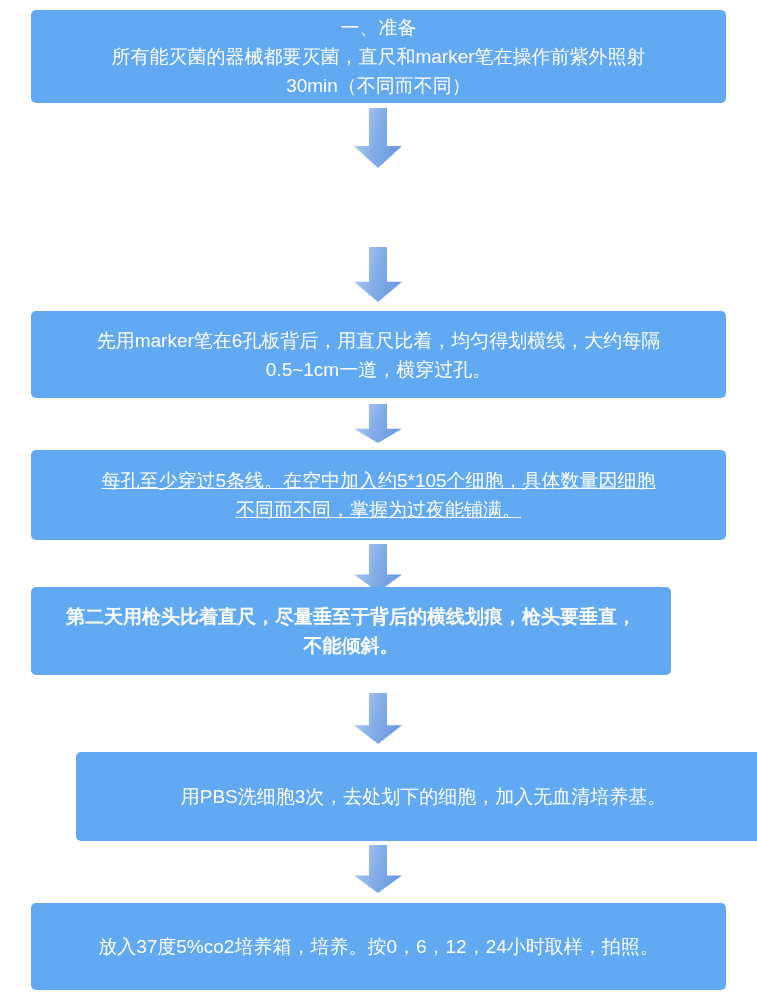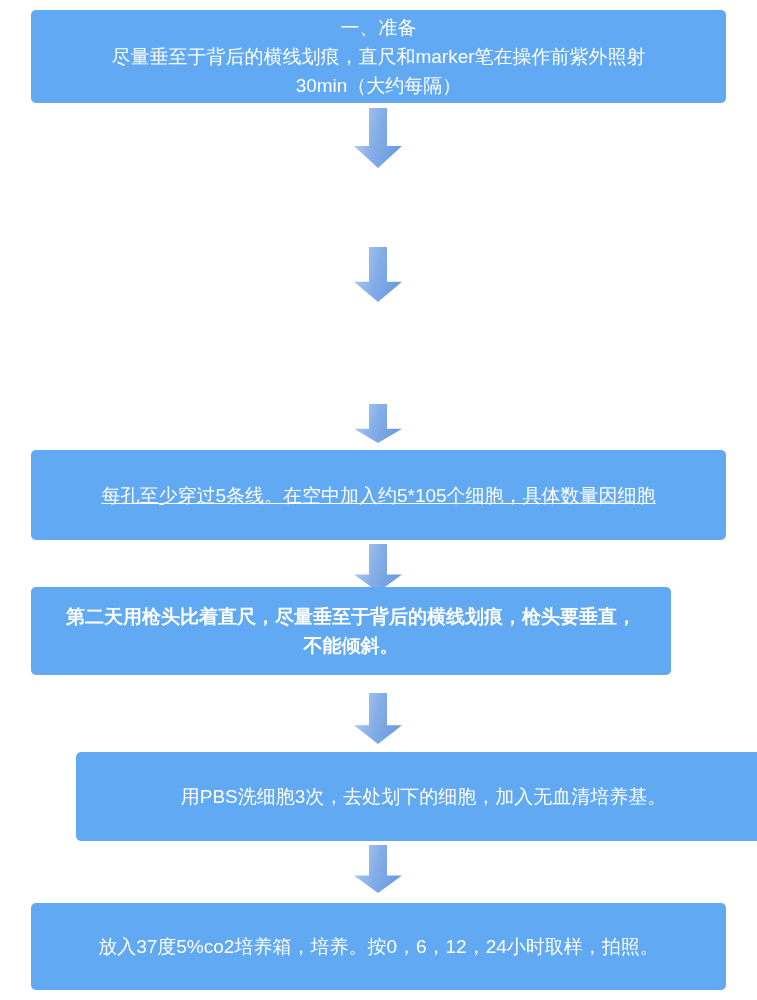--- a/index.html
+++ b/index.html
@@ -63,40 +63,45 @@
       <linearGradient id="arrowGrad" x1="0" y1="0" x2="1" y2="0.3">
         <stop offset="0" stop-color="#b9d3f4"></stop>
         <stop offset="0.55" stop-color="#85aee8"></stop>
         <stop offset="1" stop-color="#6c9ce1"></stop>
       </linearGradient>
     </defs>
   </svg>
 
   <div class="node" id="node-0">
     <div class="line">一、准备</div>
-    <div class="line">尽量垂至于背后的横线划痕，直尺和marker笔在操作前紫外照射</div>
-    <div class="line">30min（大约每隔）</div>
+    <div class="line">所有能灭菌的器械都要灭菌，直尺和marker笔在操作前紫外照射</div>
+    <div class="line">30min（不同而不同）</div>
   </div>
 
   <svg class="arrow" id="arrow-0" viewBox="0 0 48 60" preserveAspectRatio="none">
     <polygon points="15,0 33,0 33,38 48,38 24,60 0,38 15,38" fill="url(#arrowGrad)"></polygon>
   </svg>
 
 
   <svg class="arrow" id="arrow-1" viewBox="0 0 48 60" preserveAspectRatio="none">
     <polygon points="15,0 33,0 33,38 48,38 24,60 0,38 15,38" fill="url(#arrowGrad)"></polygon>
   </svg>
 
+  <div class="node" id="node-2">
+    <div class="line">先用marker笔在6孔板背后，用直尺比着，均匀得划横线，大约每隔</div>
+    <div class="line">0.5~1cm一道，横穿过孔。</div>
+  </div>
 
   <svg class="arrow" id="arrow-2" viewBox="0 0 48 60" preserveAspectRatio="none">
     <polygon points="15,0 33,0 33,38 48,38 24,60 0,38 15,38" fill="url(#arrowGrad)"></polygon>
   </svg>
 
   <div class="node" id="node-3">
     <div class="line">每孔至少穿过5条线。在空中加入约5*105个细胞，具体数量因细胞</div>
+    <div class="line">不同而不同，掌握为过夜能铺满。</div>
   </div>
 
   <svg class="arrow" id="arrow-3" viewBox="0 0 48 60" preserveAspectRatio="none">
     <polygon points="15,0 33,0 33,38 48,38 24,60 0,38 15,38" fill="url(#arrowGrad)"></polygon>
   </svg>
 
   <div class="node" id="node-4">
     <div class="line">第二天用枪头比着直尺，尽量垂至于背后的横线划痕，枪头要垂直，</div>
     <div class="line">不能倾斜。</div>
   </div>

